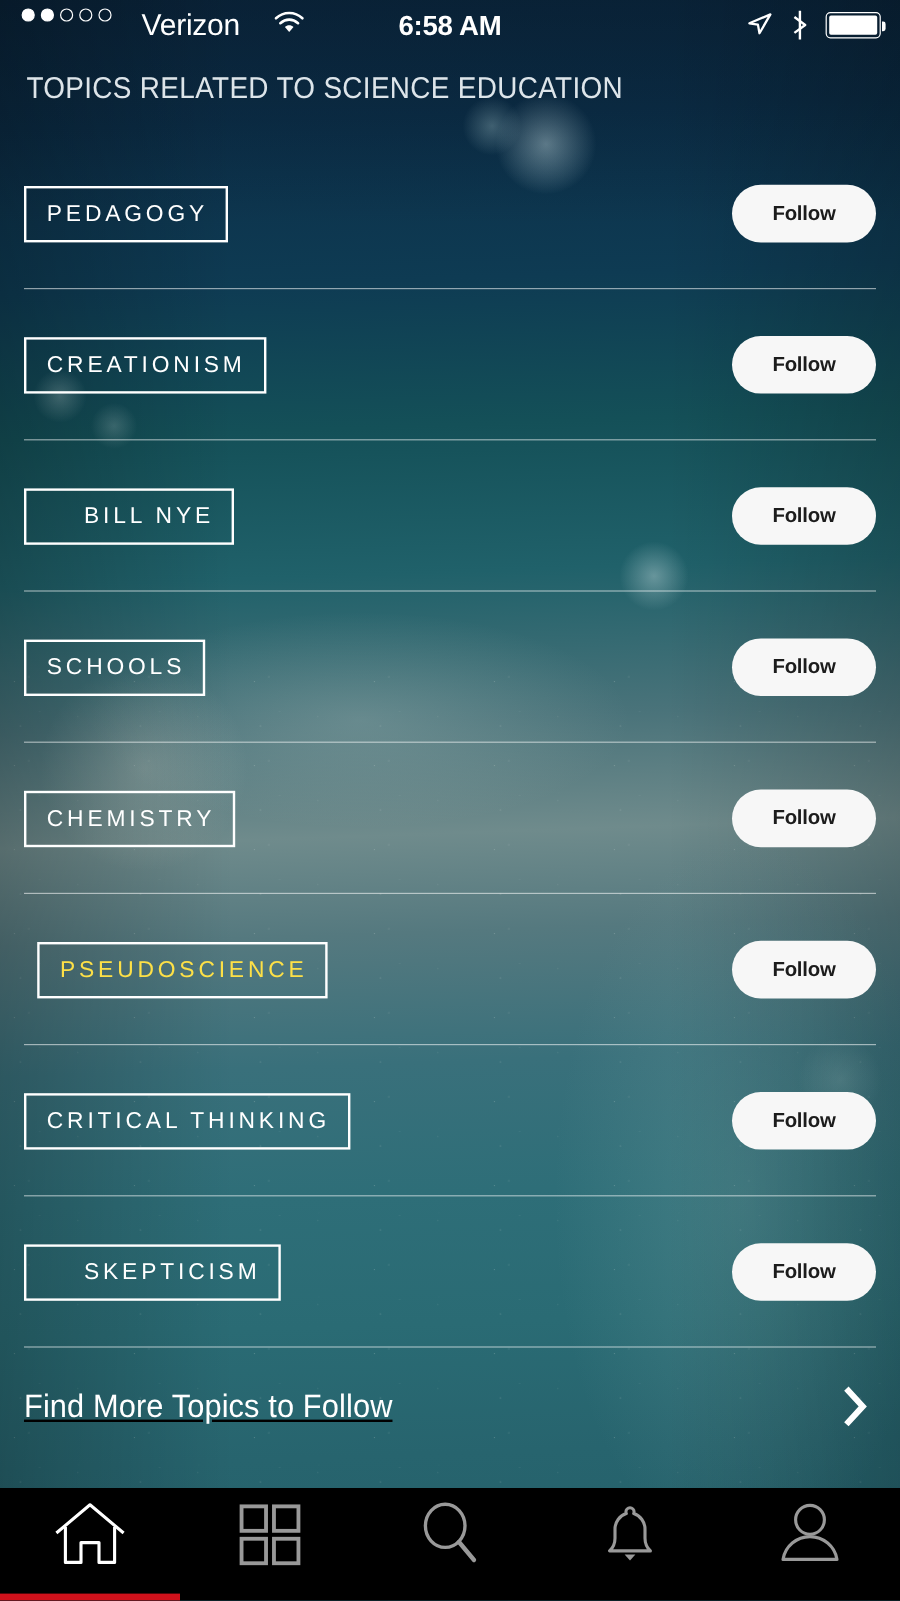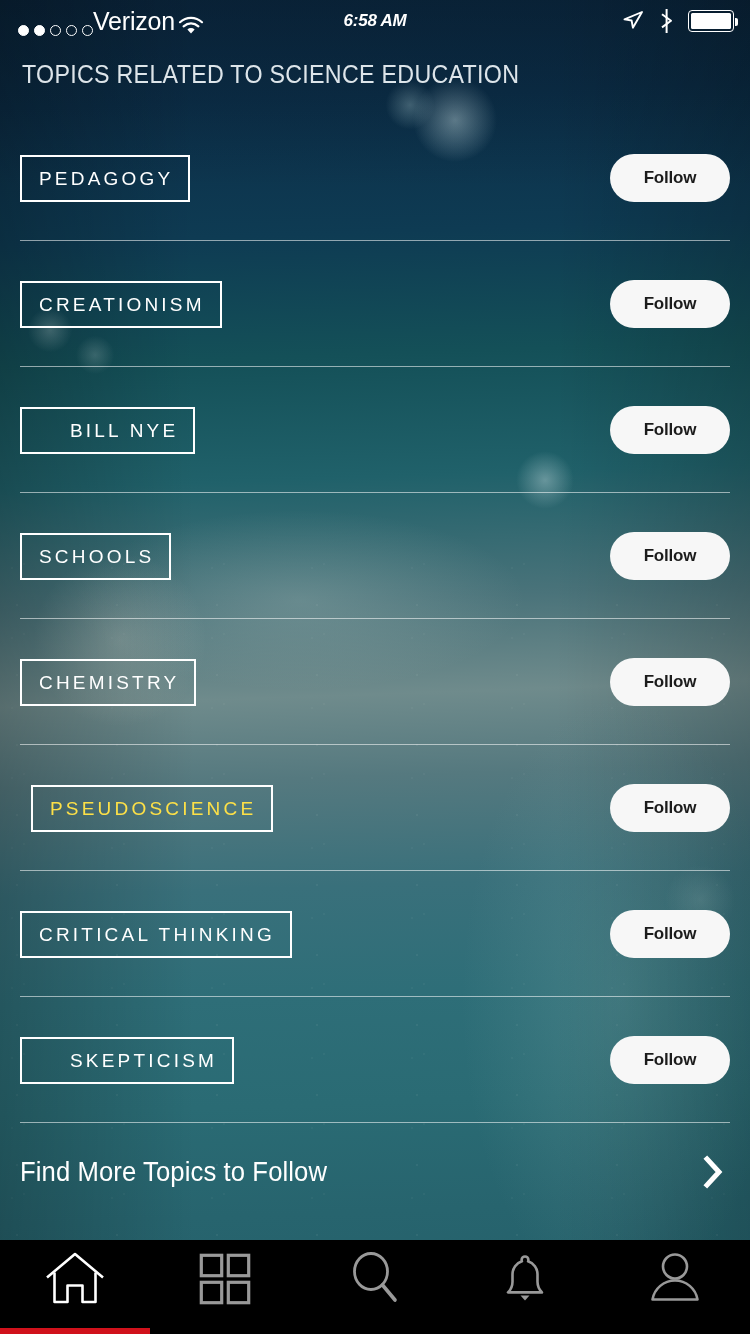--- a/index.html
+++ b/index.html
@@ -66,29 +66,29 @@
       linear-gradient(180deg, rgba(3,18,32,0.40) 0%, rgba(0,0,0,0) 14%);
   }
 
   
   #statusbar {
     position:absolute; left:0; top:0; width:750px; height:42px;
     display:flex; align-items:center;
     color:#fff;
     z-index:6;
   }
-  #sb-left { display:flex; align-items:flex-end; margin-left:18px; gap:0; }
+  #sb-left { display:flex; align-items:flex-start; margin-left:18px; gap:25px; }
   .dots { display:flex; align-items:center; gap:5px; }
   .dot { width:11px; height:11px; border-radius:50%; border:1.6px solid #fff; }
   .dot.filled { background:#fff; }
   #carrier { font-size:25px; letter-spacing:-0.2px; }
   #sb-center {
     position:absolute; left:0; right:0; top:0; height:42px;
     display:flex; align-items:center; justify-content:center;
-    font-size:17px; font-weight:bold; letter-spacing:-0.2px;font-style:italic;
+    font-size:23px; font-weight:bold; letter-spacing:-0.2px;
   }
   #sb-right {
     position:absolute; right:16px; top:0; height:42px;
     display:flex; align-items:center; gap:13px;
   }
   .batt {
     width:46px; height:22px; border:1.8px solid #fff; border-radius:4px;
     padding:2px; position:relative;
   }
   .batt i { display:block; width:100%; height:100%; background:#fff; border-radius:1.5px; }
@@ -143,21 +143,21 @@
     letter-spacing:-0.2px;
     cursor:pointer;
     flex:0 0 auto;
   }
 
   
   #find-more {
     position:absolute; left:0; right:0; top:1117px; height:110px;
     display:flex; align-items:center; justify-content:space-between;
     padding:0 20px;
-    z-index:5; cursor:pointer;
+    z-index:5; cursor:pointer;text-decoration:underline;
   }
   #find-more-label {
     color:#fff; font-size:27px; letter-spacing:0.1px;
     transform:scaleX(0.95); transform-origin:left center;
   }
   #chevron { width:26px; height:34px; flex:0 0 auto; margin-right:4px; }
 
   
   #tabbar {
     position:absolute; left:0; bottom:0; width:750px; height:94px;

